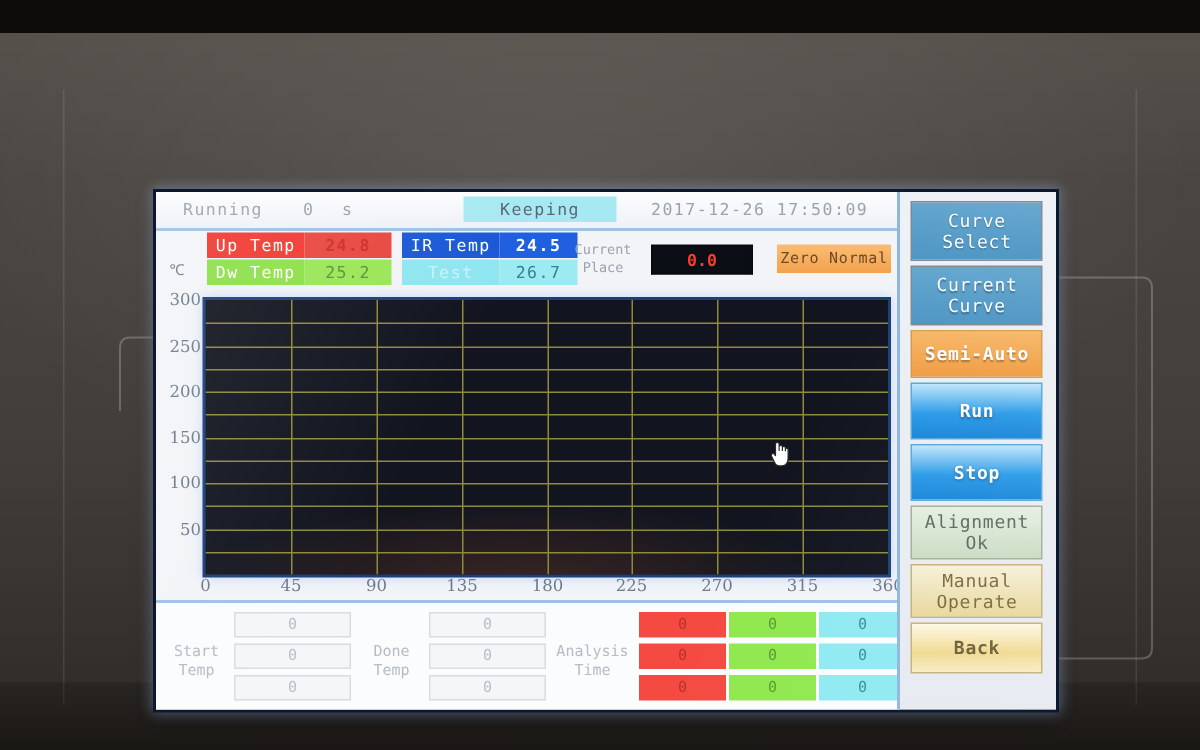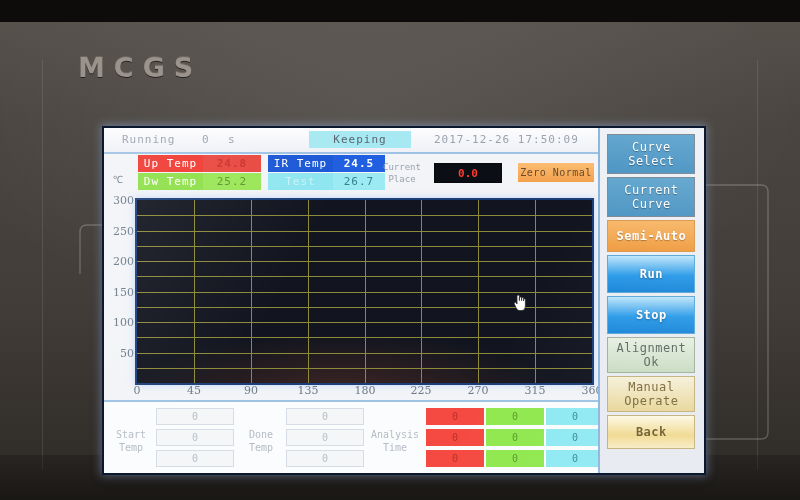--- a/index.html
+++ b/index.html
@@ -178,21 +178,20 @@
 <body>
 
 <div id="device">
 
   <div id="bezel-sheen"></div>
 
   <svg id="faceplate-outline" viewBox="0 0 740 425" width="740" height="425">
     <path d="M 50 232 L 50 190 Q 50 183 57 183 L 415 183 L 455 143 L 731 143 Q 738 143 738 150 L 738 390 Q 738 397 731 397 L 600 397" fill="none" stroke="rgba(255,255,255,0.22)" stroke-width="1.4"></path>
   </svg>
 
-  <div id="mcgs-logo">MCGS</div>
 
   <div class="side-line" style="left:42px;top:60px;height:410px;"></div>
   <div class="side-line" style="left:757px;top:60px;height:410px;"></div>
 
   <div id="bezel-dark-bottom"></div>
 
   <div id="screen">
     <div id="screen-inner">
 
       <div id="left-col">

